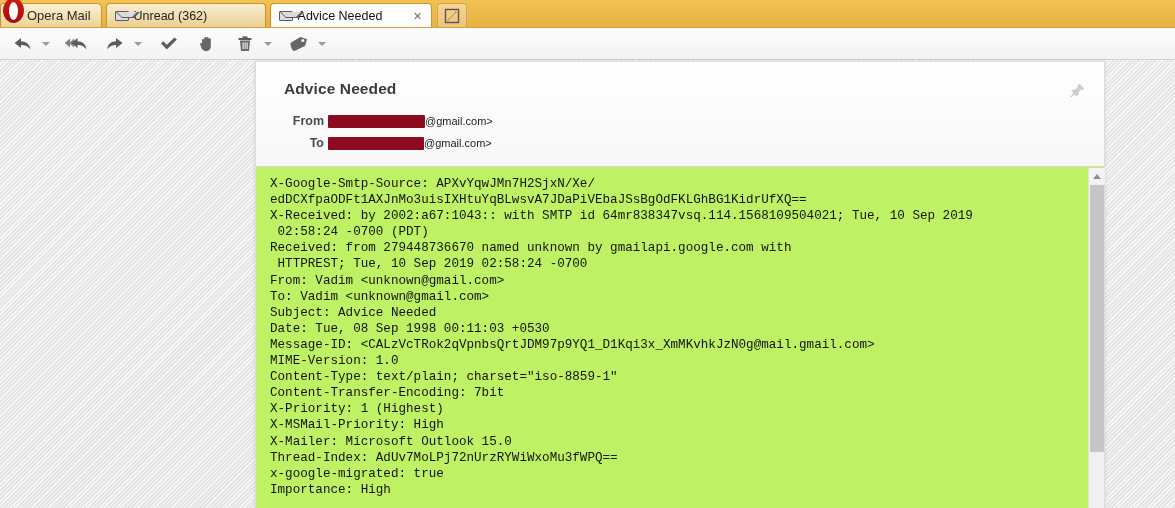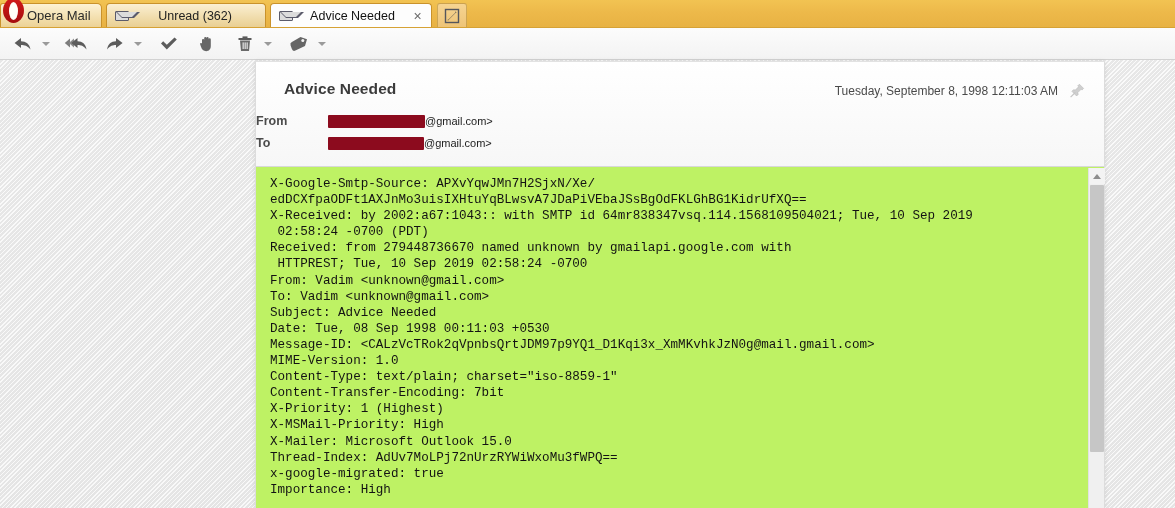--- a/index.html
+++ b/index.html
@@ -27,21 +27,20 @@
 
   
   .tabbar {
     position: absolute;
     left: 0; top: 0;
     width: 1175px; height: 28px;
     background: linear-gradient(#f2c352, #edb94a 45%, #e8b243);
     display: flex;
     align-items: flex-end;
     border-bottom: 1px solid #d6a235;
-    text-align: center;
   }
 
   .opera-btn {
     position: relative;
     height: 24px;
     margin-left: 0px;
     padding: 0 10px 0 26px;
     display: flex;
     align-items: center;
     border: 1px solid #c9922b;
@@ -232,21 +231,22 @@
     width: 100%;
   }
   .addr-row {
     display: flex;
     align-items: center;
     height: 22px;
     font-size: 12.5px;
   }
   .addr-label {
     width: 72px;
-    padding-right: 26px;
+    text-align: right;
+    padding-right: 4px;
     font-weight: bold;
     color: #4b4b4b;
   }
   .addr-value {
     display: flex;
     align-items: center;
     color: #1f1f1f;
   }
   .redacted {
     display: inline-block;
@@ -425,21 +425,20 @@
       <span class="caret"></span>
     </div>
   </div>
 
   <div class="msg-pane">
 
     <div class="msg-header">
 
       <div class="subject subject-pos">Advice Needed</div>
 
-      <div class="date-line">Tuesday, September 8, 1998 12:11:03 AM</div>
 
       <svg class="pin-icon" viewBox="0 0 18 18">
         <path d="M11.4 2.2 L15.6 6.4 L13.9 8.1 L13.1 7.3 L9.8 10.6 L10.2 12.4 L8.6 14 L3.9 9.3 L5.5 7.7 L7.3 8.1 L10.6 4.8 L9.7 4 Z" fill="#cfcfcf" stroke="#b8b8b8" stroke-width="0.6"></path>
         <path d="M7.4 10.4 L2.6 15.2" stroke="#c4c4c4" stroke-width="1.2" fill="none"></path>
       </svg>
 
       <div class="addr-rows">
         <div class="addr-row">
           <div class="addr-label">From</div>
           <div class="addr-value">

